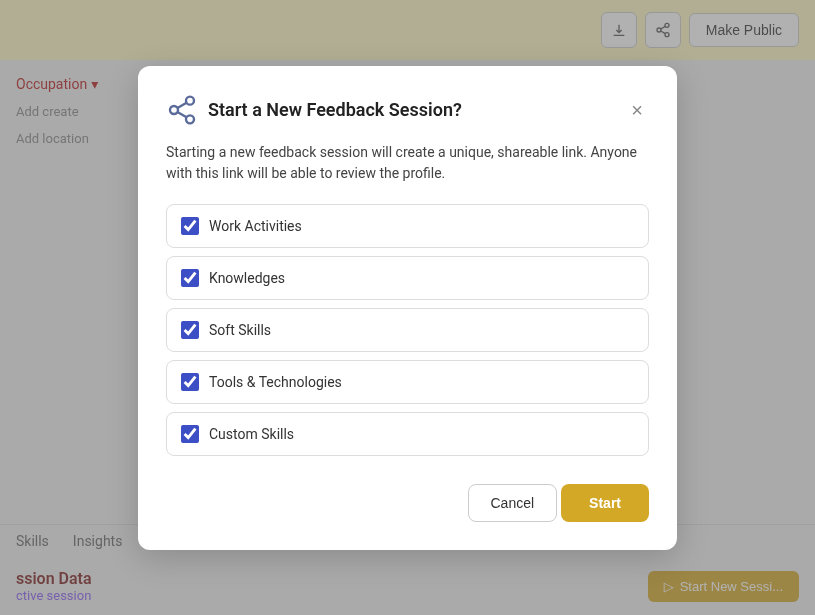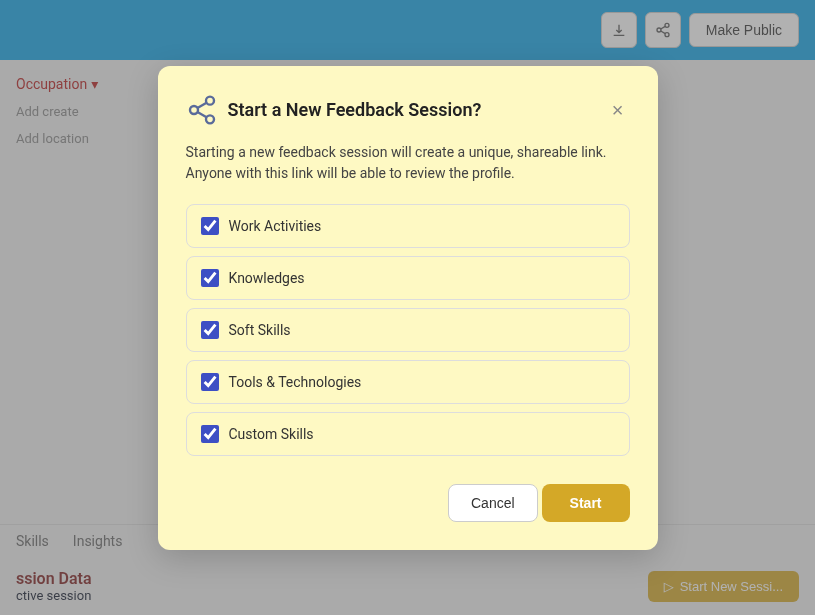--- a/index.html
+++ b/index.html
@@ -20,21 +20,21 @@
       display: flex;
       flex-direction: column;
     }
 
     .bg-header {
       display: flex;
       justify-content: flex-end;
       align-items: center;
       padding: 12px 16px;
       gap: 8px;
-      background: #0ea5e9;
+      background: #fef9c3;
     }
 
     .bg-icon-btn {
       width: 36px;
       height: 36px;
       border: 1px solid #ccc;
       border-radius: 6px;
       background: #fff;
       display: flex;
       align-items: center;
@@ -102,21 +102,21 @@
     }
 
     .bg-session-data {
       font-size: 16px;
       font-weight: 600;
       color: #7f1d1d;
     }
 
     .bg-active {
       font-size: 13px;
-      color: #0f172a;
+      color: #8b5cf6;
     }
 
     .bg-start-btn {
       background: #d4a827;
       color: white;
       border: none;
       border-radius: 6px;
       padding: 8px 16px;
       font-size: 13px;
       display: flex;
@@ -130,23 +130,23 @@
       inset: 0;
       background: rgba(100, 100, 100, 0.5);
       display: flex;
       align-items: center;
       justify-content: center;
       z-index: 10;
     }
 
     
     .modal {
-      background: #fef9c3;
+      background: #ffffff;
       border-radius: 12px;
-      width: 500px;
+      width: 539px;
       padding: 28px;
       position: relative;
       box-shadow: 0 8px 32px rgba(0,0,0,0.18);
     }
 
     .modal-header {
       display: flex;
       align-items: center;
       justify-content: space-between;
       margin-bottom: 16px;

